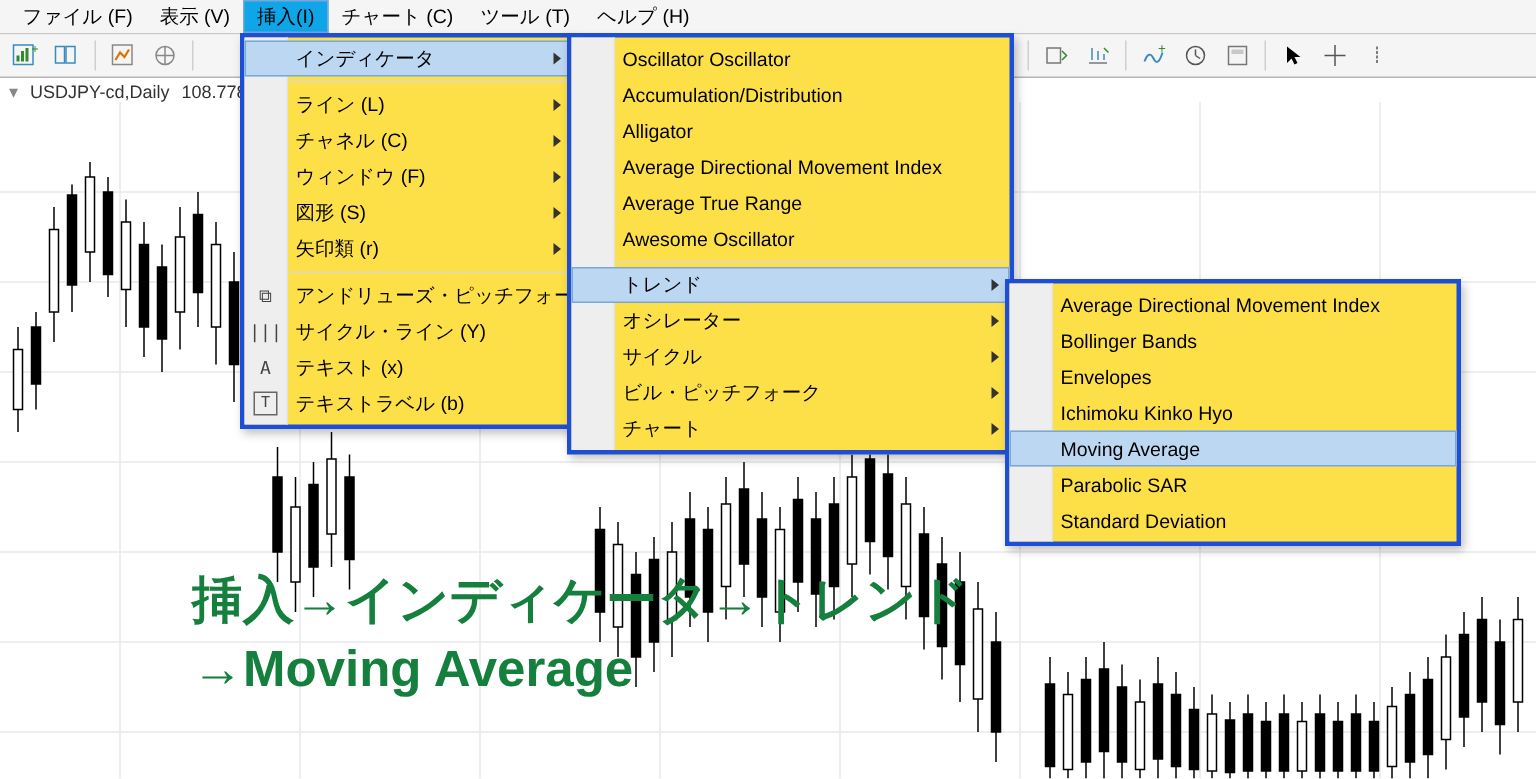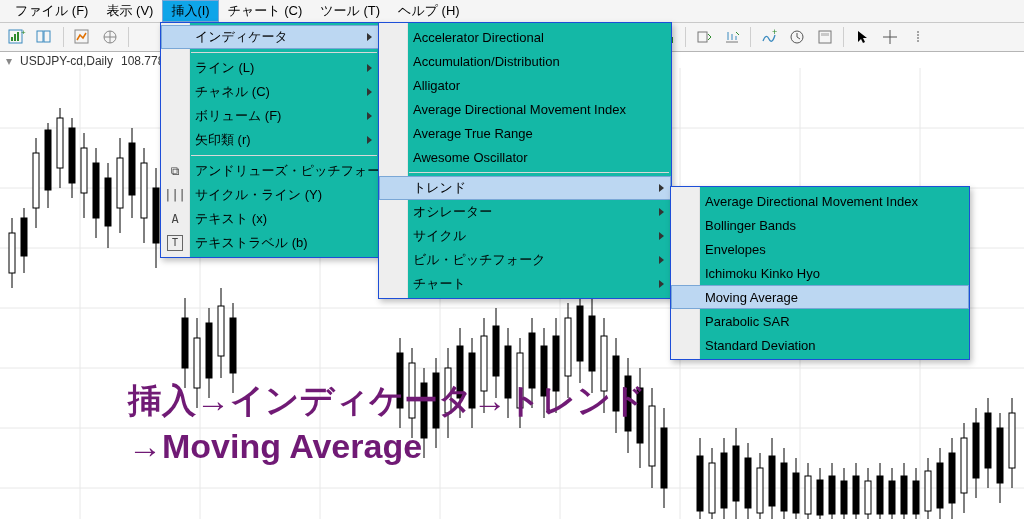--- a/index.html
+++ b/index.html
@@ -6,33 +6,33 @@
 .menubar{display:flex;align-items:flex-end;height:22px;background:#f5f5f5;border-bottom:1px solid #c9c9c9;padding-left:6px}
 .menubar-item{padding:2px 9px;cursor:default}
 .menubar-item.open{background:#0ea5e9;border:1px solid #7aa7d6;padding:1px 8px}
 .toolbar{display:flex;align-items:center;height:28px;background:#f5f5f5;border-bottom:1px solid #b5b5b5;padding:0 4px;gap:2px}
 .tbtn{width:24px;height:22px;display:flex;align-items:center;justify-content:center;border:1px solid transparent;border-radius:2px;cursor:default;position:relative}
 .tbtn svg{display:block}
 .tsep{width:1px;height:20px;background:#cfcfcf;margin:0 3px}
 .infobar{display:flex;align-items:center;height:18px;background:#fff;border-bottom:1px solid #000;font-size:12px;color:#333;padding-left:6px;gap:8px}
 .chart{position:absolute;left:0;top:68px;right:0;bottom:0;background:#fff}
 .chart svg{width:100%;height:100%;display:block}
-.menu{position:absolute;background:#14b8a6;border:1px solid #1d4ed8;box-shadow:2px 3px 6px rgba(0,0,0,.25)}
+.menu{position:absolute;background:#fde047;border:3px solid #1d4ed8;box-shadow:2px 3px 6px rgba(0,0,0,.25)}
 .menu .gutter{position:absolute;left:0;top:0;bottom:0;width:28px;background:#eee;border-right:1px solid #e2e2e2}
 .menu-body{position:relative;padding:2px 0}
 .mitem{position:relative;display:flex;align-items:center;height:24px;padding:0 22px 0 34px;white-space:nowrap;cursor:default;font-size:13px;color:#000}
 .mitem.highlight{background:#bcd7f2;border:1px solid #7aa7d6;height:22px;padding-left:33px;padding-right:21px}
 .mitem.highlight .arrow{right:6px}
 .mitem .arrow{position:absolute;right:7px;top:50%;transform:translateY(-50%);width:0;height:0;border-left:5px solid #333;border-top:4px solid transparent;border-bottom:4px solid transparent}
 .msep{height:1px;background:#d8d8d8;margin:3px 2px 3px 30px}
 .micon{position:absolute;left:6px;top:50%;transform:translateY(-50%);width:16px;height:16px;display:flex;align-items:center;justify-content:center;font-family:monospace;font-size:12px;color:#444}
 #menu1{left:160px;top:22px;width:218px}
 #menu2{left:378px;top:22px;width:292px}
 #menu3{left:670px;top:186px;width:298px}
-.overlay-text{position:absolute;left:128px;top:378px;font-size:34px;font-weight:700;color:#701a75;line-height:1.35;font-family:"Meiryo",sans-serif}
+.overlay-text{position:absolute;left:128px;top:378px;font-size:34px;font-weight:700;color:#15803d;line-height:1.35;font-family:"Meiryo",sans-serif}
 </style>
 </head>
 <body>
 
 <div class="menubar">
   <div class="menubar-item">ファイル (F)</div>
   <div class="menubar-item">表示 (V)</div>
   <div class="menubar-item open">挿入(I)</div>
   <div class="menubar-item">チャート (C)</div>
   <div class="menubar-item">ツール (T)</div>
@@ -457,21 +457,25 @@
     <div class="msep"></div>
     <div class="mitem">
         <span>ライン (L)</span>
         <span class="arrow"></span>
       </div>
     <div class="mitem">
         <span>チャネル (C)</span>
         <span class="arrow"></span>
       </div>
     <div class="mitem">
-        <span>ボリューム (F)</span>
+        <span>ウィンドウ (F)</span>
+        <span class="arrow"></span>
+      </div>
+    <div class="mitem">
+        <span>図形 (S)</span>
         <span class="arrow"></span>
       </div>
     <div class="mitem">
         <span>矢印類 (r)</span>
         <span class="arrow"></span>
       </div>
     <div class="msep"></div>
     <div class="mitem">
         <span class="micon">⧉</span>
         <span>アンドリューズ・ピッチフォーク (A)</span>
@@ -488,21 +492,21 @@
         <span class="micon" style="border:1px solid #666;width:14px;height:14px;font-size:10px;line-height:14px;text-align:center">T</span>
         <span>テキストラベル (b)</span>
       </div>
   </div>
 </div>
 
 <div id="menu2" class="menu">
   <div class="gutter"></div>
   <div class="menu-body">
     <div class="mitem">
-        <span>Accelerator Directional</span>
+        <span>Oscillator Oscillator</span>
       </div>
     <div class="mitem">
         <span>Accumulation/Distribution</span>
       </div>
     <div class="mitem">
         <span>Alligator</span>
       </div>
     <div class="mitem">
         <span>Average Directional Movement Index</span>
       </div>

